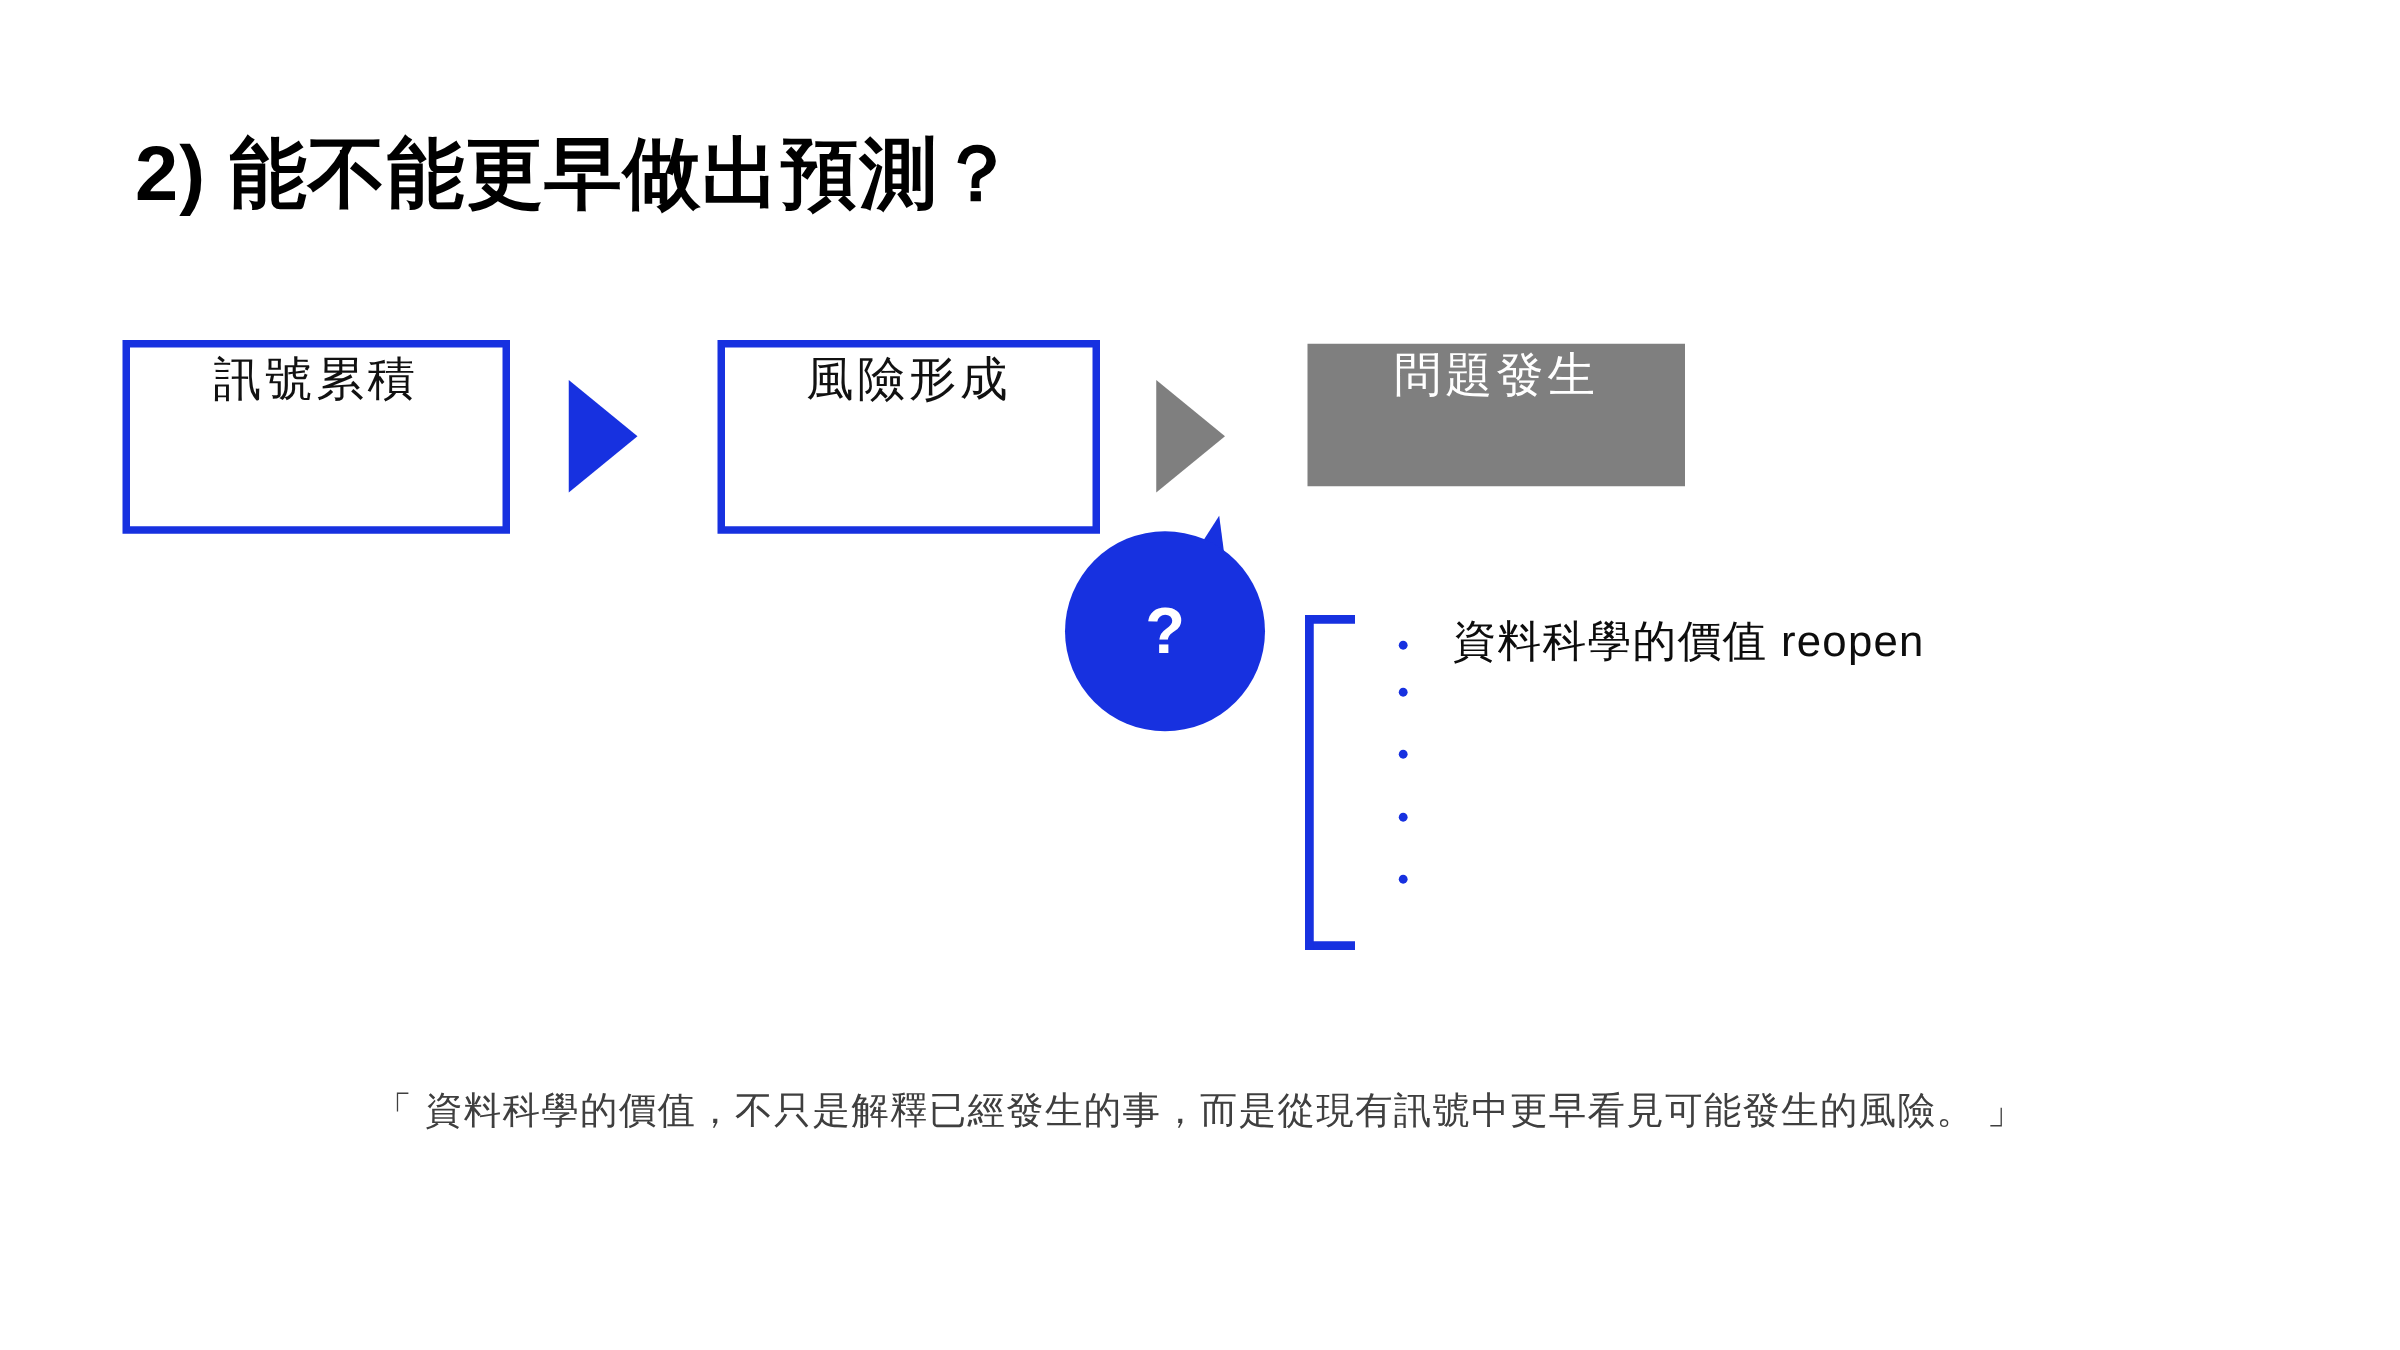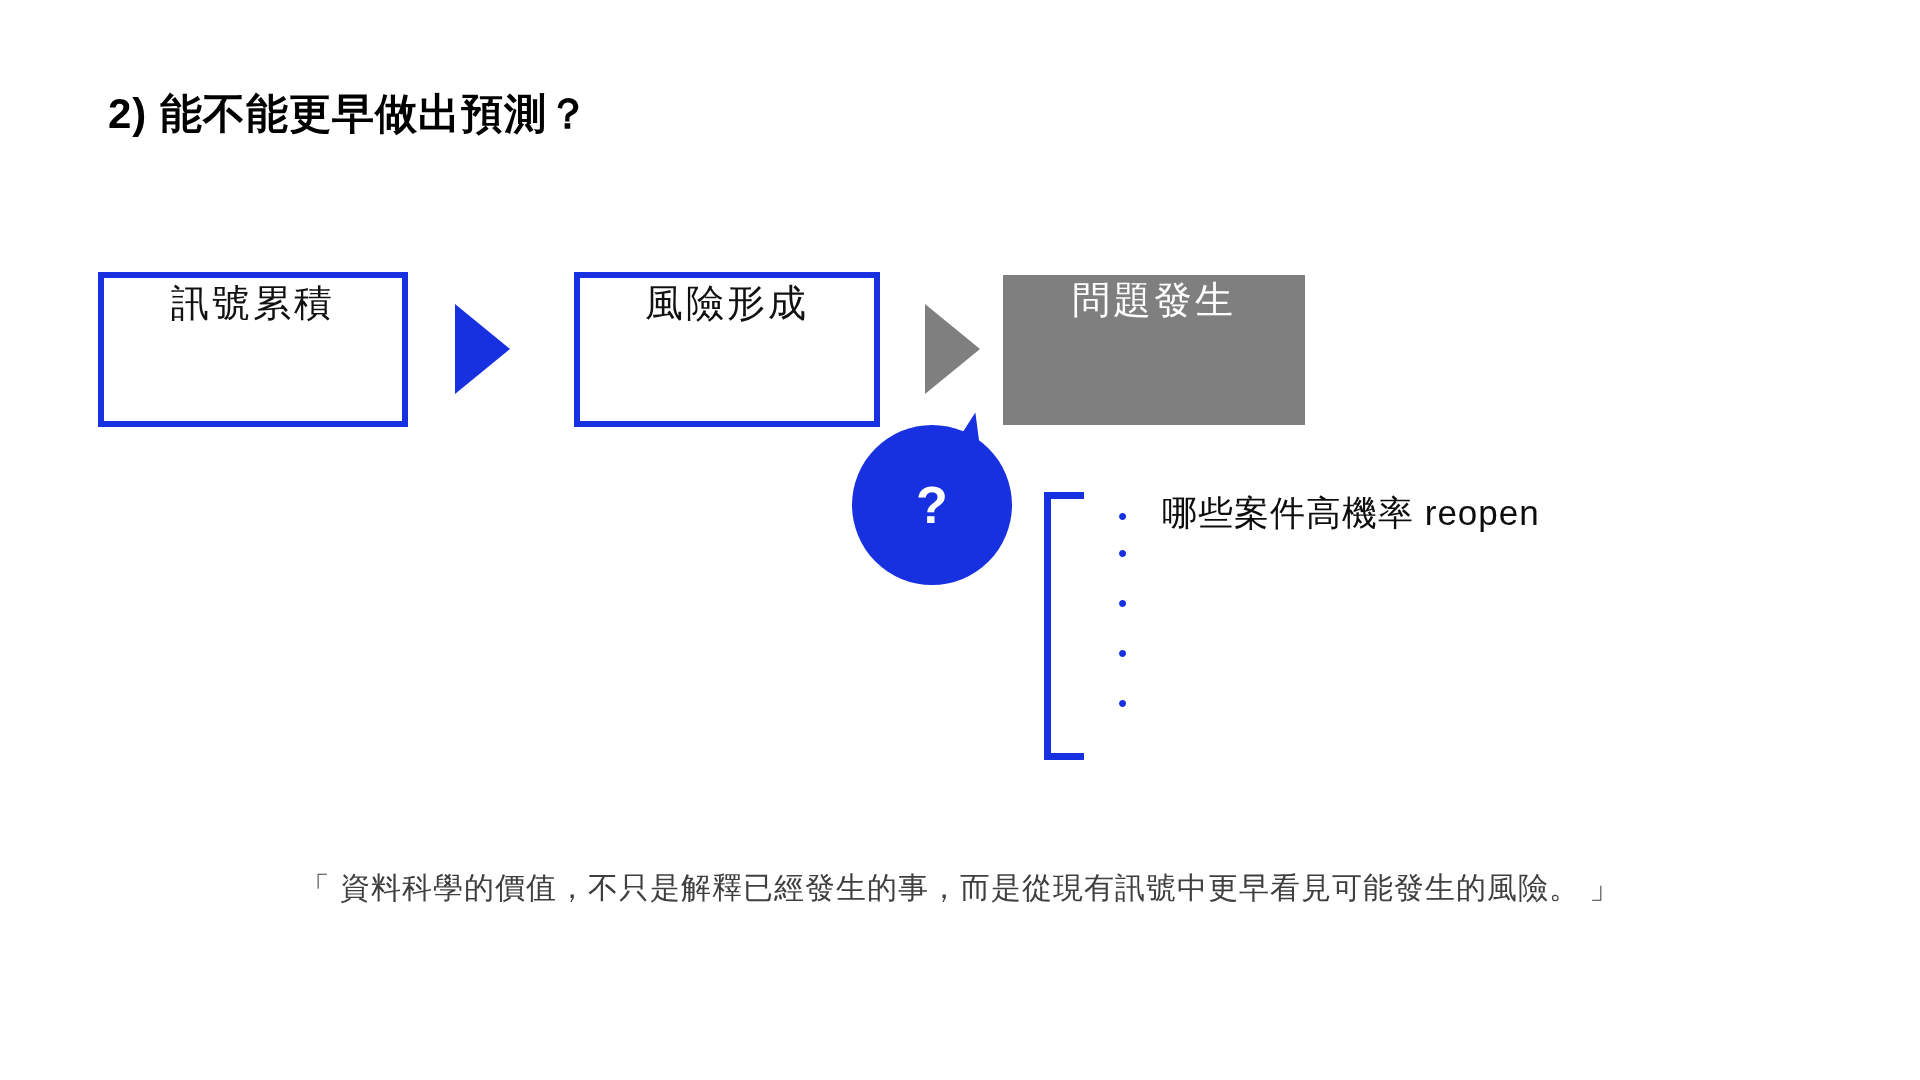--- a/index.html
+++ b/index.html
@@ -19,21 +19,21 @@
     height: 1080px;
     background: #ffffff;
     overflow: hidden;
   }
 
   
   #slide-title {
     position: absolute;
     left: 108px;
     top: 62px;
-    font-size: 42px;
+    font-size: 62px;
     font-weight: 700;
     letter-spacing: 1px;
     line-height: 1.15;
     white-space: nowrap;
     color: #000000;
   }
 
   
   .flow-box {
     position: absolute;
@@ -50,21 +50,21 @@
     color: #111111;
   }
   .flow-box.filled {
     background: #7F7F7F;
     color: #ffffff;
     border: none;
   }
 
   #flow-box-1 { left: 98px;  top: 272px; width: 310px; height: 155px; }
   #flow-box-2 { left: 574px; top: 272px; width: 306px; height: 155px; }
-  #flow-box-3 { left: 1003px; top: 275px; width: 302px; height: 150px; }
+  #flow-box-3 { left: 1046px; top: 275px; width: 302px; height: 114px; }
 
   .flow-arrow {
     position: absolute;
     width: 0;
     height: 0;
     border-top: 45px solid transparent;
     border-bottom: 45px solid transparent;
   }
   #flow-arrow-1 {
     left: 455px; top: 304px;
@@ -203,21 +203,21 @@
     <div class="bubble-tail"></div>
     <div class="bubble-body"></div>
     <div class="bubble-mark">?</div>
   </div>
 
   <div id="prediction-group">
     <div id="list-bracket"></div>
     <ul id="bullet-list">
       <li>
         <span class="bullet-dot">•</span>
-        <span>哪些案件高機率 reopen</span>
+        <span>資料科學的價值 reopen</span>
       </li>
       <li>
         <span class="bullet-dot">•</span>
       </li>
       <li>
         <span class="bullet-dot">•</span>
       </li>
       <li>
         <span class="bullet-dot">•</span>
       </li>

